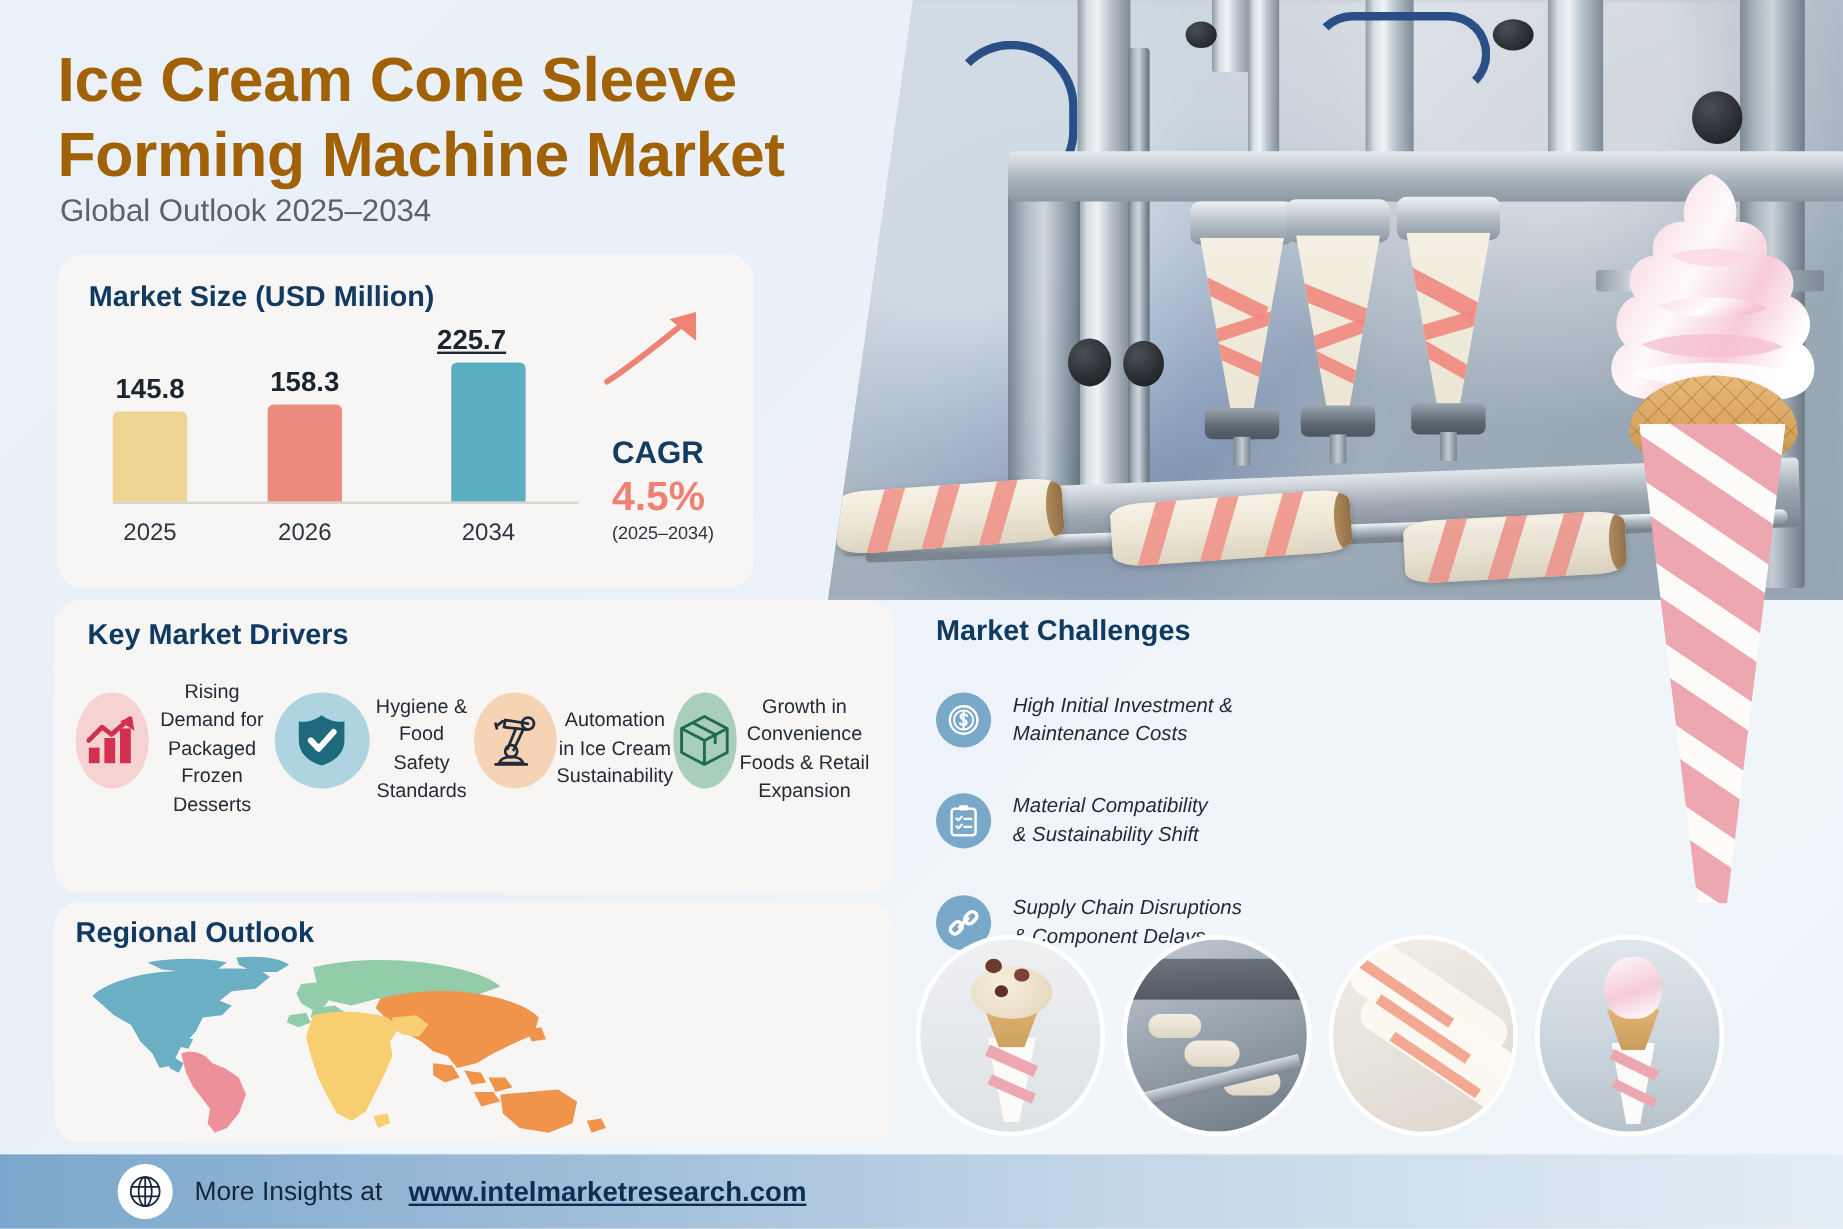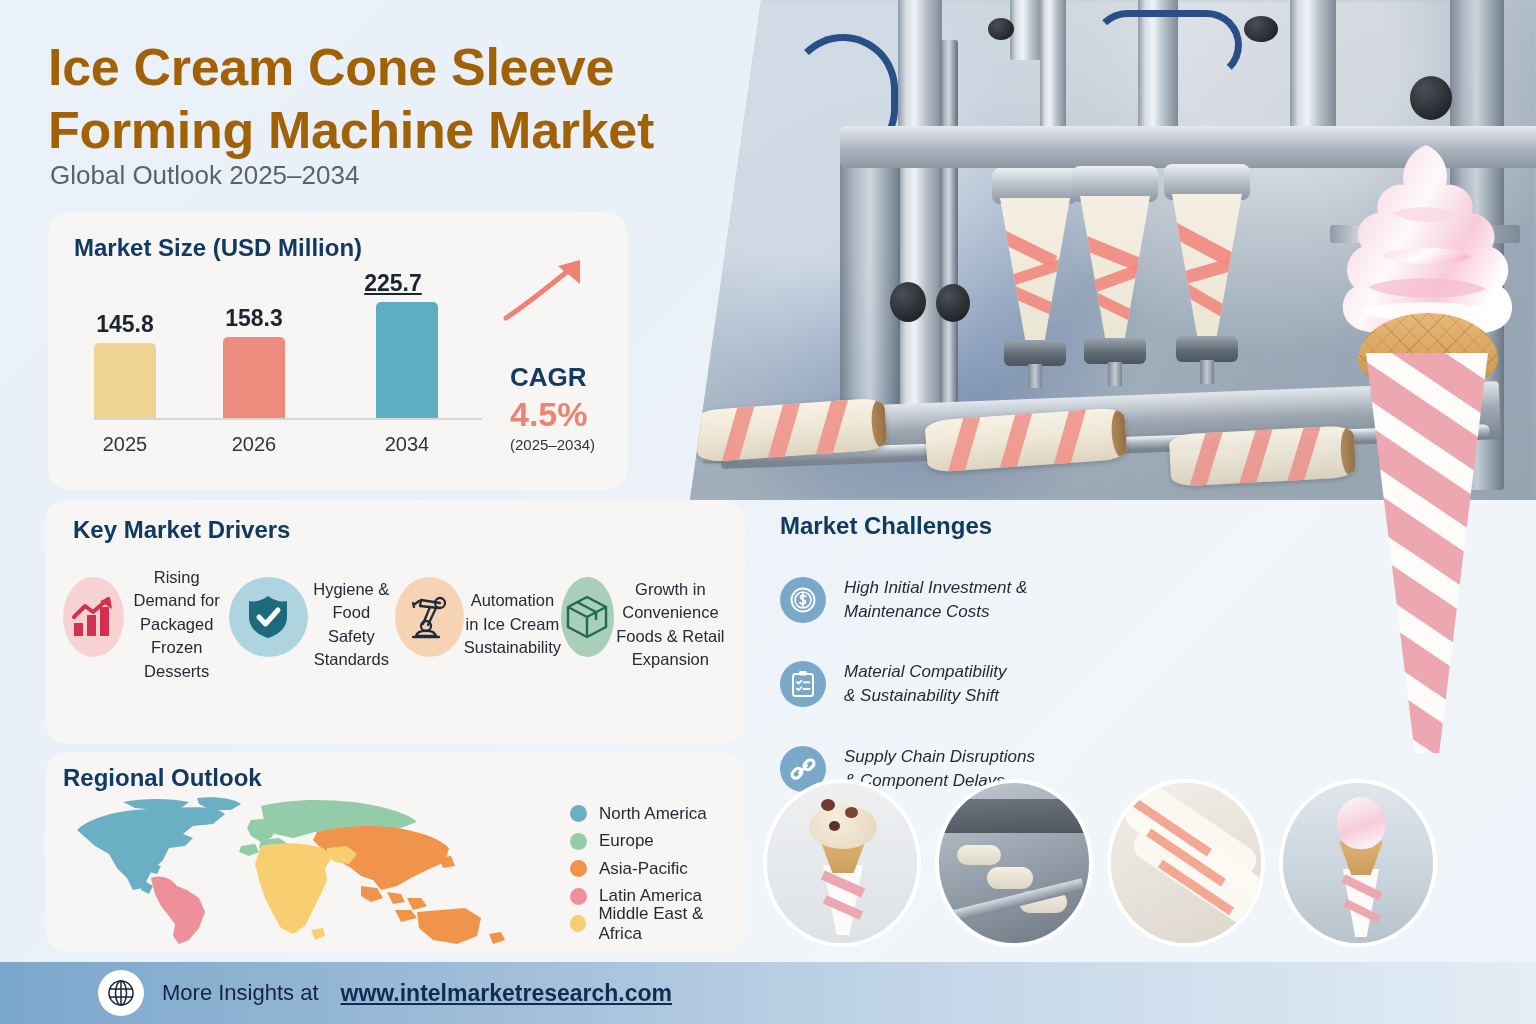--- a/index.html
+++ b/index.html
@@ -473,42 +473,20 @@
       </g>
 
       <g>
         <path fill="#f7cf70" d="M196 52 C214 48 238 48 258 54 L268 62 L260 74 L262 86
           L256 100 L248 116 L240 132 L228 140 L216 134 L208 120 L200 104 L194 86 L190 70 Z"></path>
         <path fill="#f7cf70" d="M246 136 L258 134 L260 142 L250 146 Z"></path>
         <path fill="#f7cf70" d="M262 54 L282 52 L292 60 L284 70 L270 68 L262 62 Z"></path>
       </g>
     </svg>
 
-    <div class="legend">
-      <div class="lg">
-        <i style="background:#6aafc4"></i>
-        <span>North America</span>
-      </div>
-      <div class="lg">
-        <i style="background:#92cca9"></i>
-        <span>Europe</span>
-      </div>
-      <div class="lg">
-        <i style="background:#f0944c"></i>
-        <span>Asia-Pacific</span>
-      </div>
-      <div class="lg">
-        <i style="background:#ee9099"></i>
-        <span>Latin America</span>
-      </div>
-      <div class="lg">
-        <i style="background:#f7cf70"></i>
-        <span>Middle East &amp; Africa</span>
-      </div>
-    </div>
   </div>
 
   <div class="thumbs">
 
     <div class="th">
       <div style="position:absolute;inset:0;background:linear-gradient(180deg,#eef0f2,#dfe2e5);"></div>
       <div style="position:absolute;left:56px;top:82px;width:40px;height:70px;background:#fdfbfa;clip-path:polygon(0 0,100% 0,66% 100%,34% 100%);"></div>
       <div style="position:absolute;left:54px;top:96px;width:44px;height:10px;background:#eda7b0;transform:rotate(24deg)"></div>
       <div style="position:absolute;left:56px;top:120px;width:40px;height:9px;background:#eda7b0;transform:rotate(24deg)"></div>
       <div style="position:absolute;left:52px;top:54px;width:48px;height:36px;background:linear-gradient(180deg,#e2b272,#caa05f);border-radius:4px;clip-path:polygon(0 0,100% 0,72% 100%,28% 100%);"></div>

